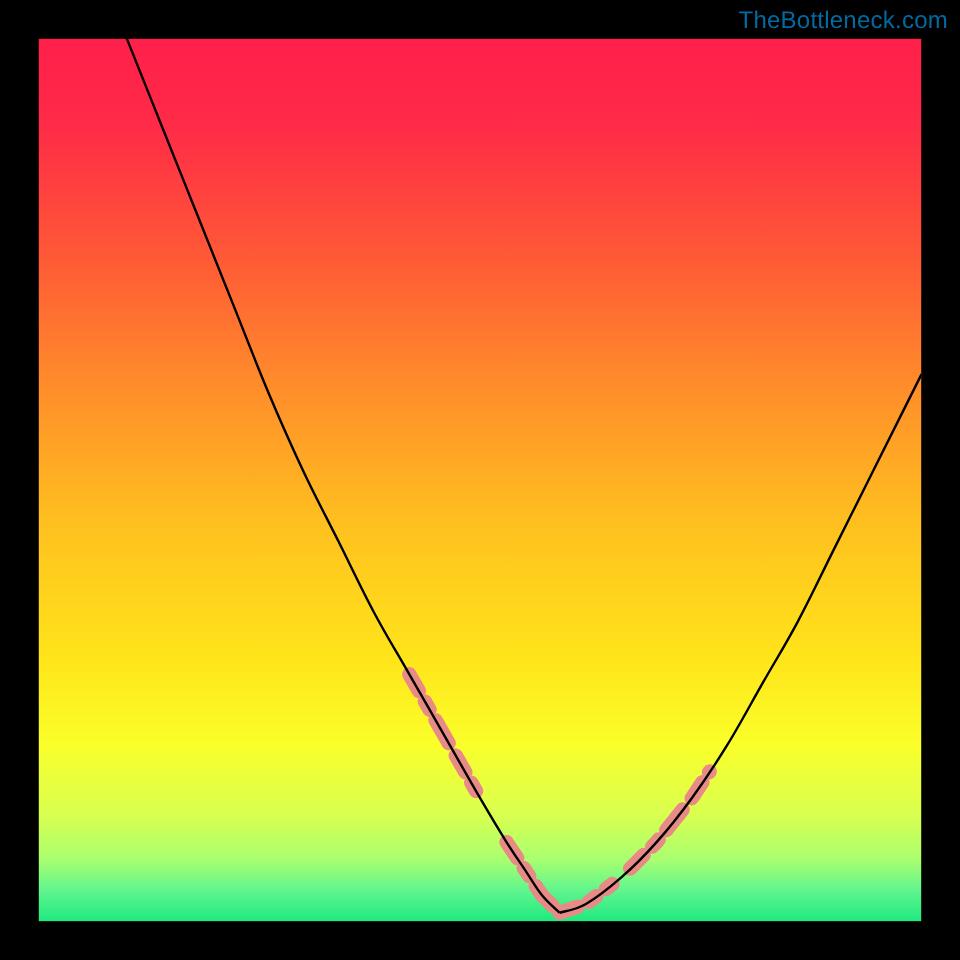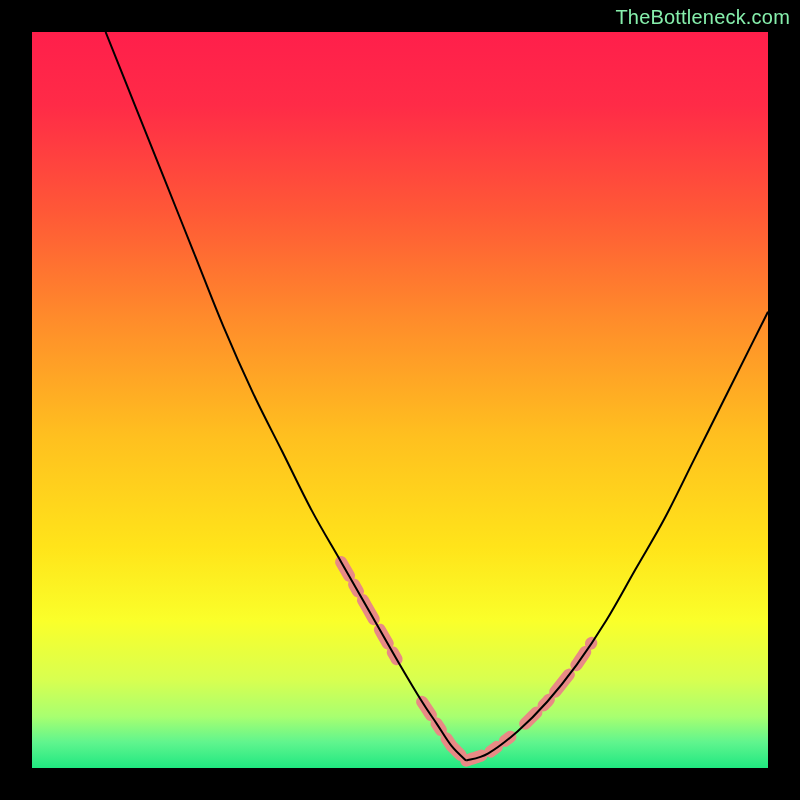--- a/index.html
+++ b/index.html
@@ -39,21 +39,21 @@
     left: 0;
     top: 0;
     width: 736px;
     height: 736px;
     overflow: visible;
   }
   .watermark {
     position: absolute;
     top: 6px;
     right: 10px;
-    color: #86efac;
+    color: #0369a1;
     font-size: 20px;
     font-weight: 500;
     letter-spacing: 0.2px;
   }
 </style>
 </head>
 <body>
 
 <div class="frame">
 

